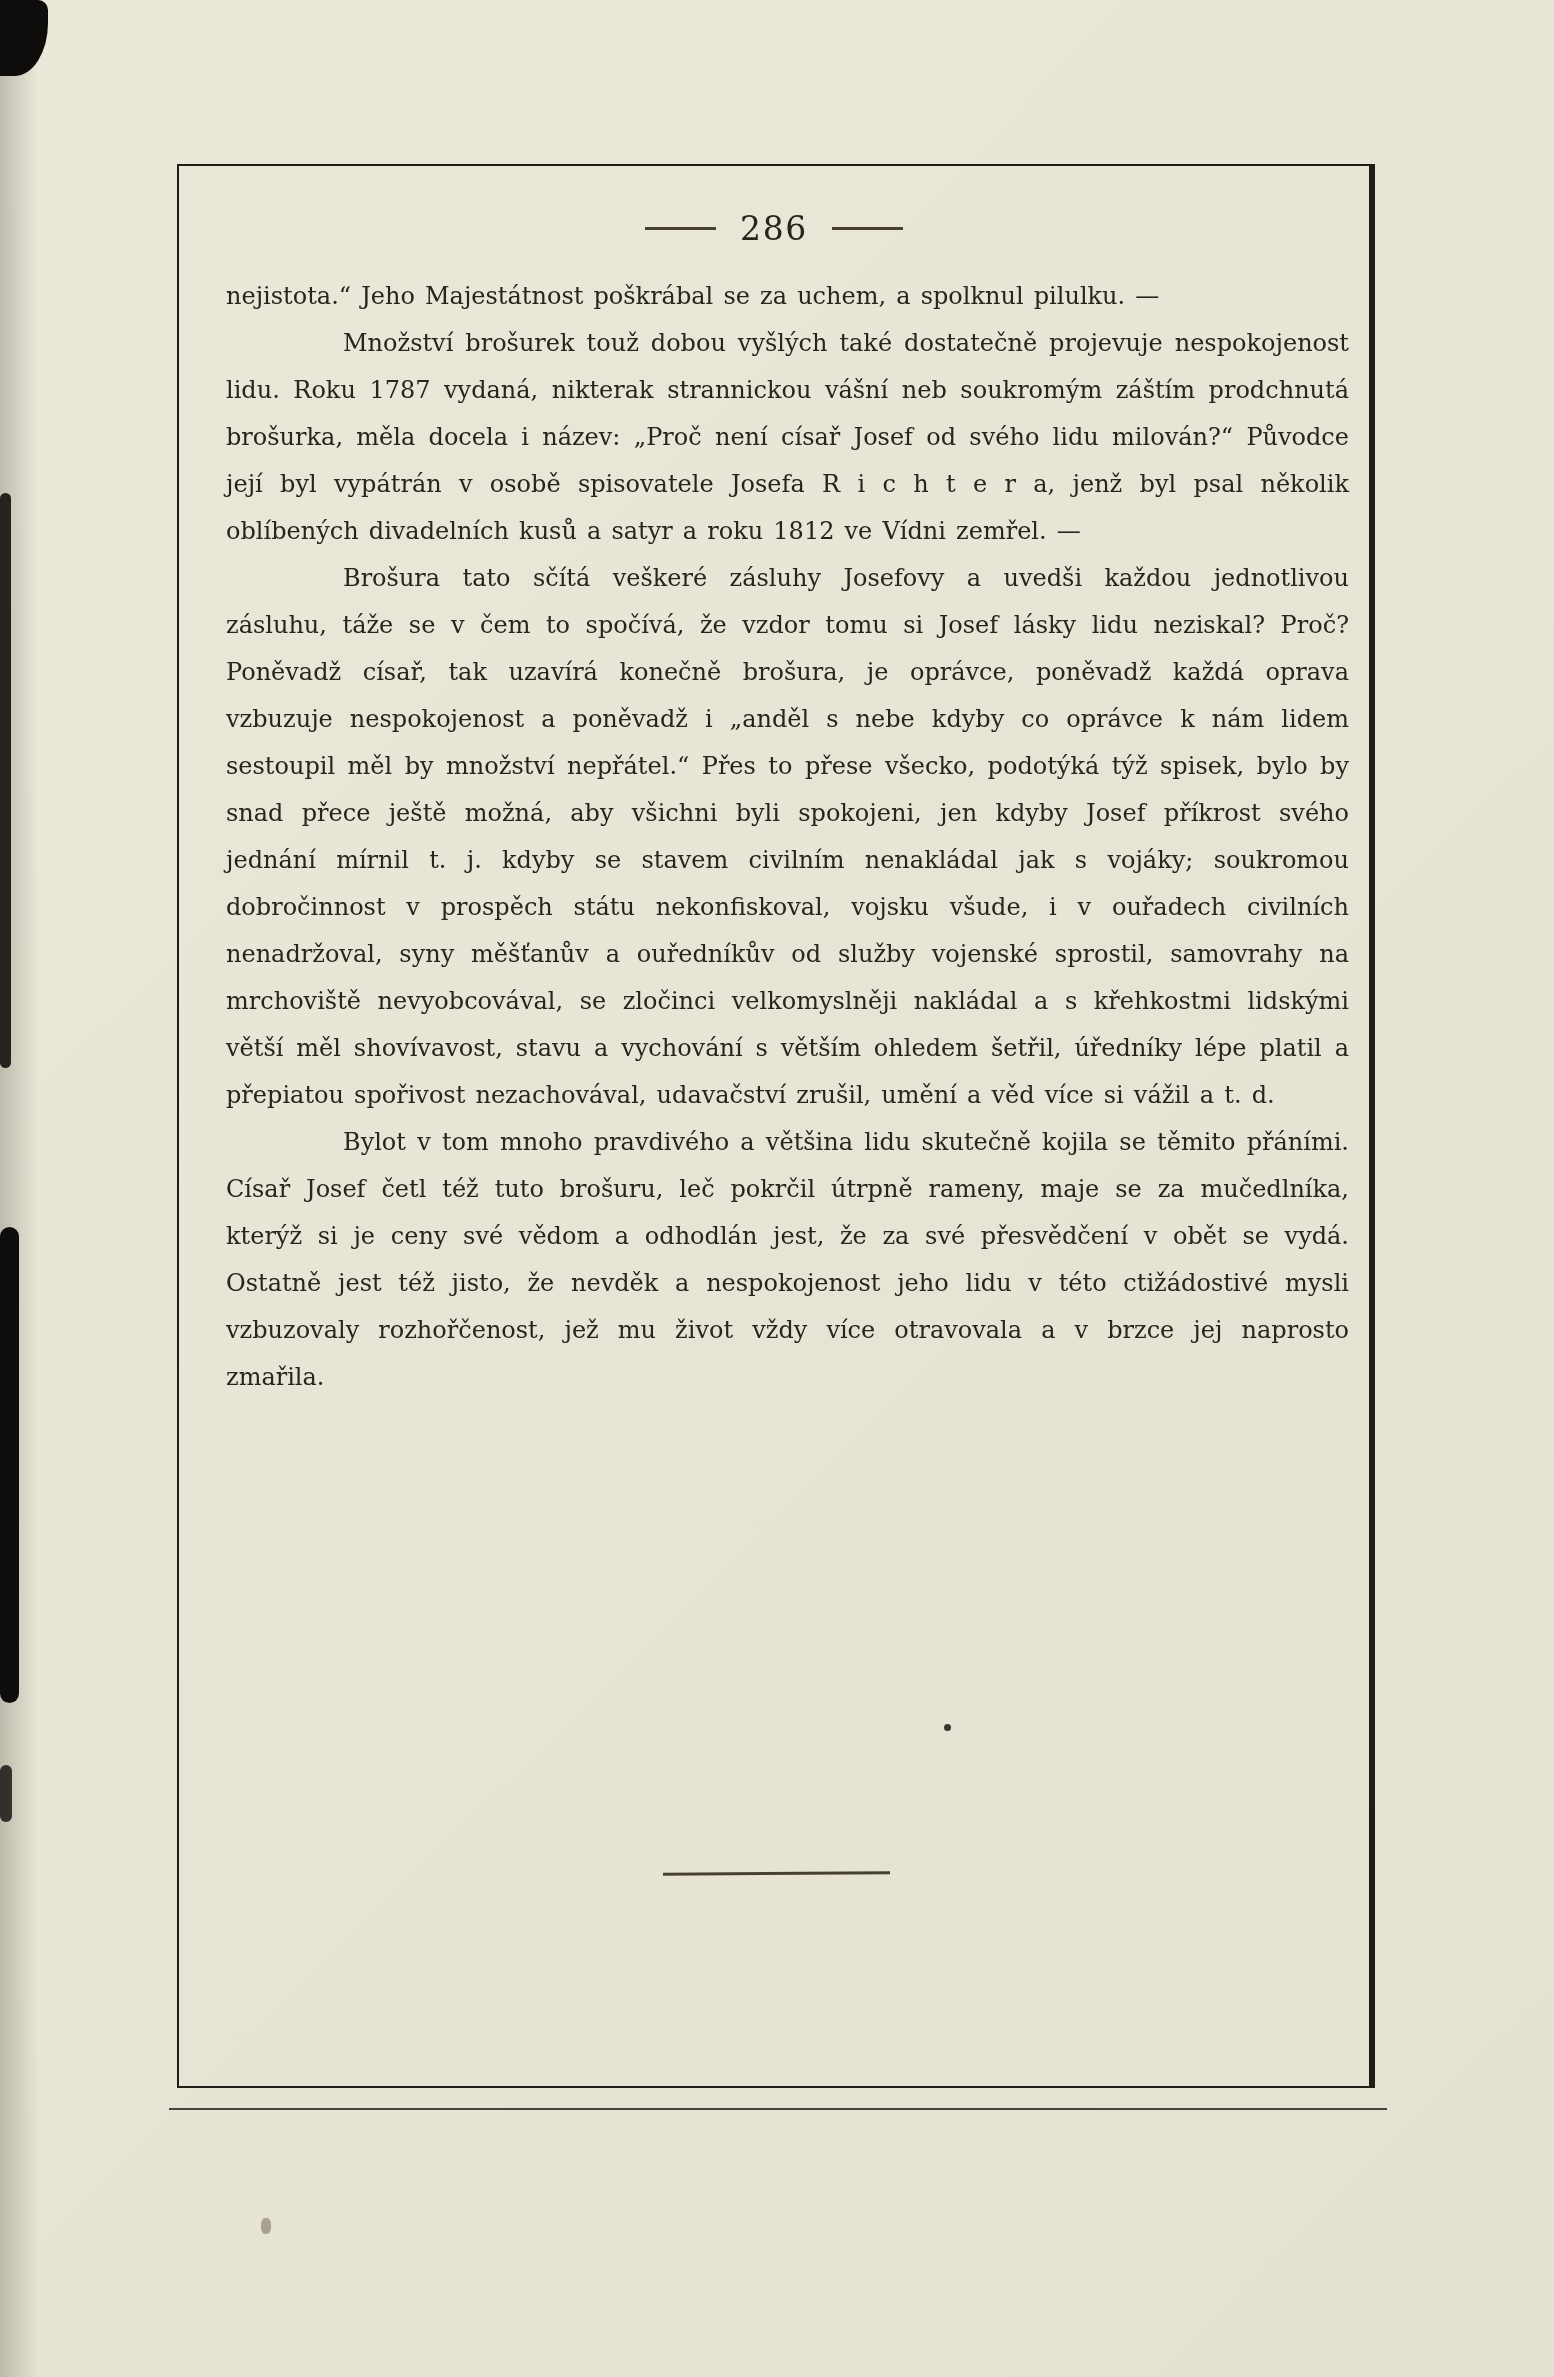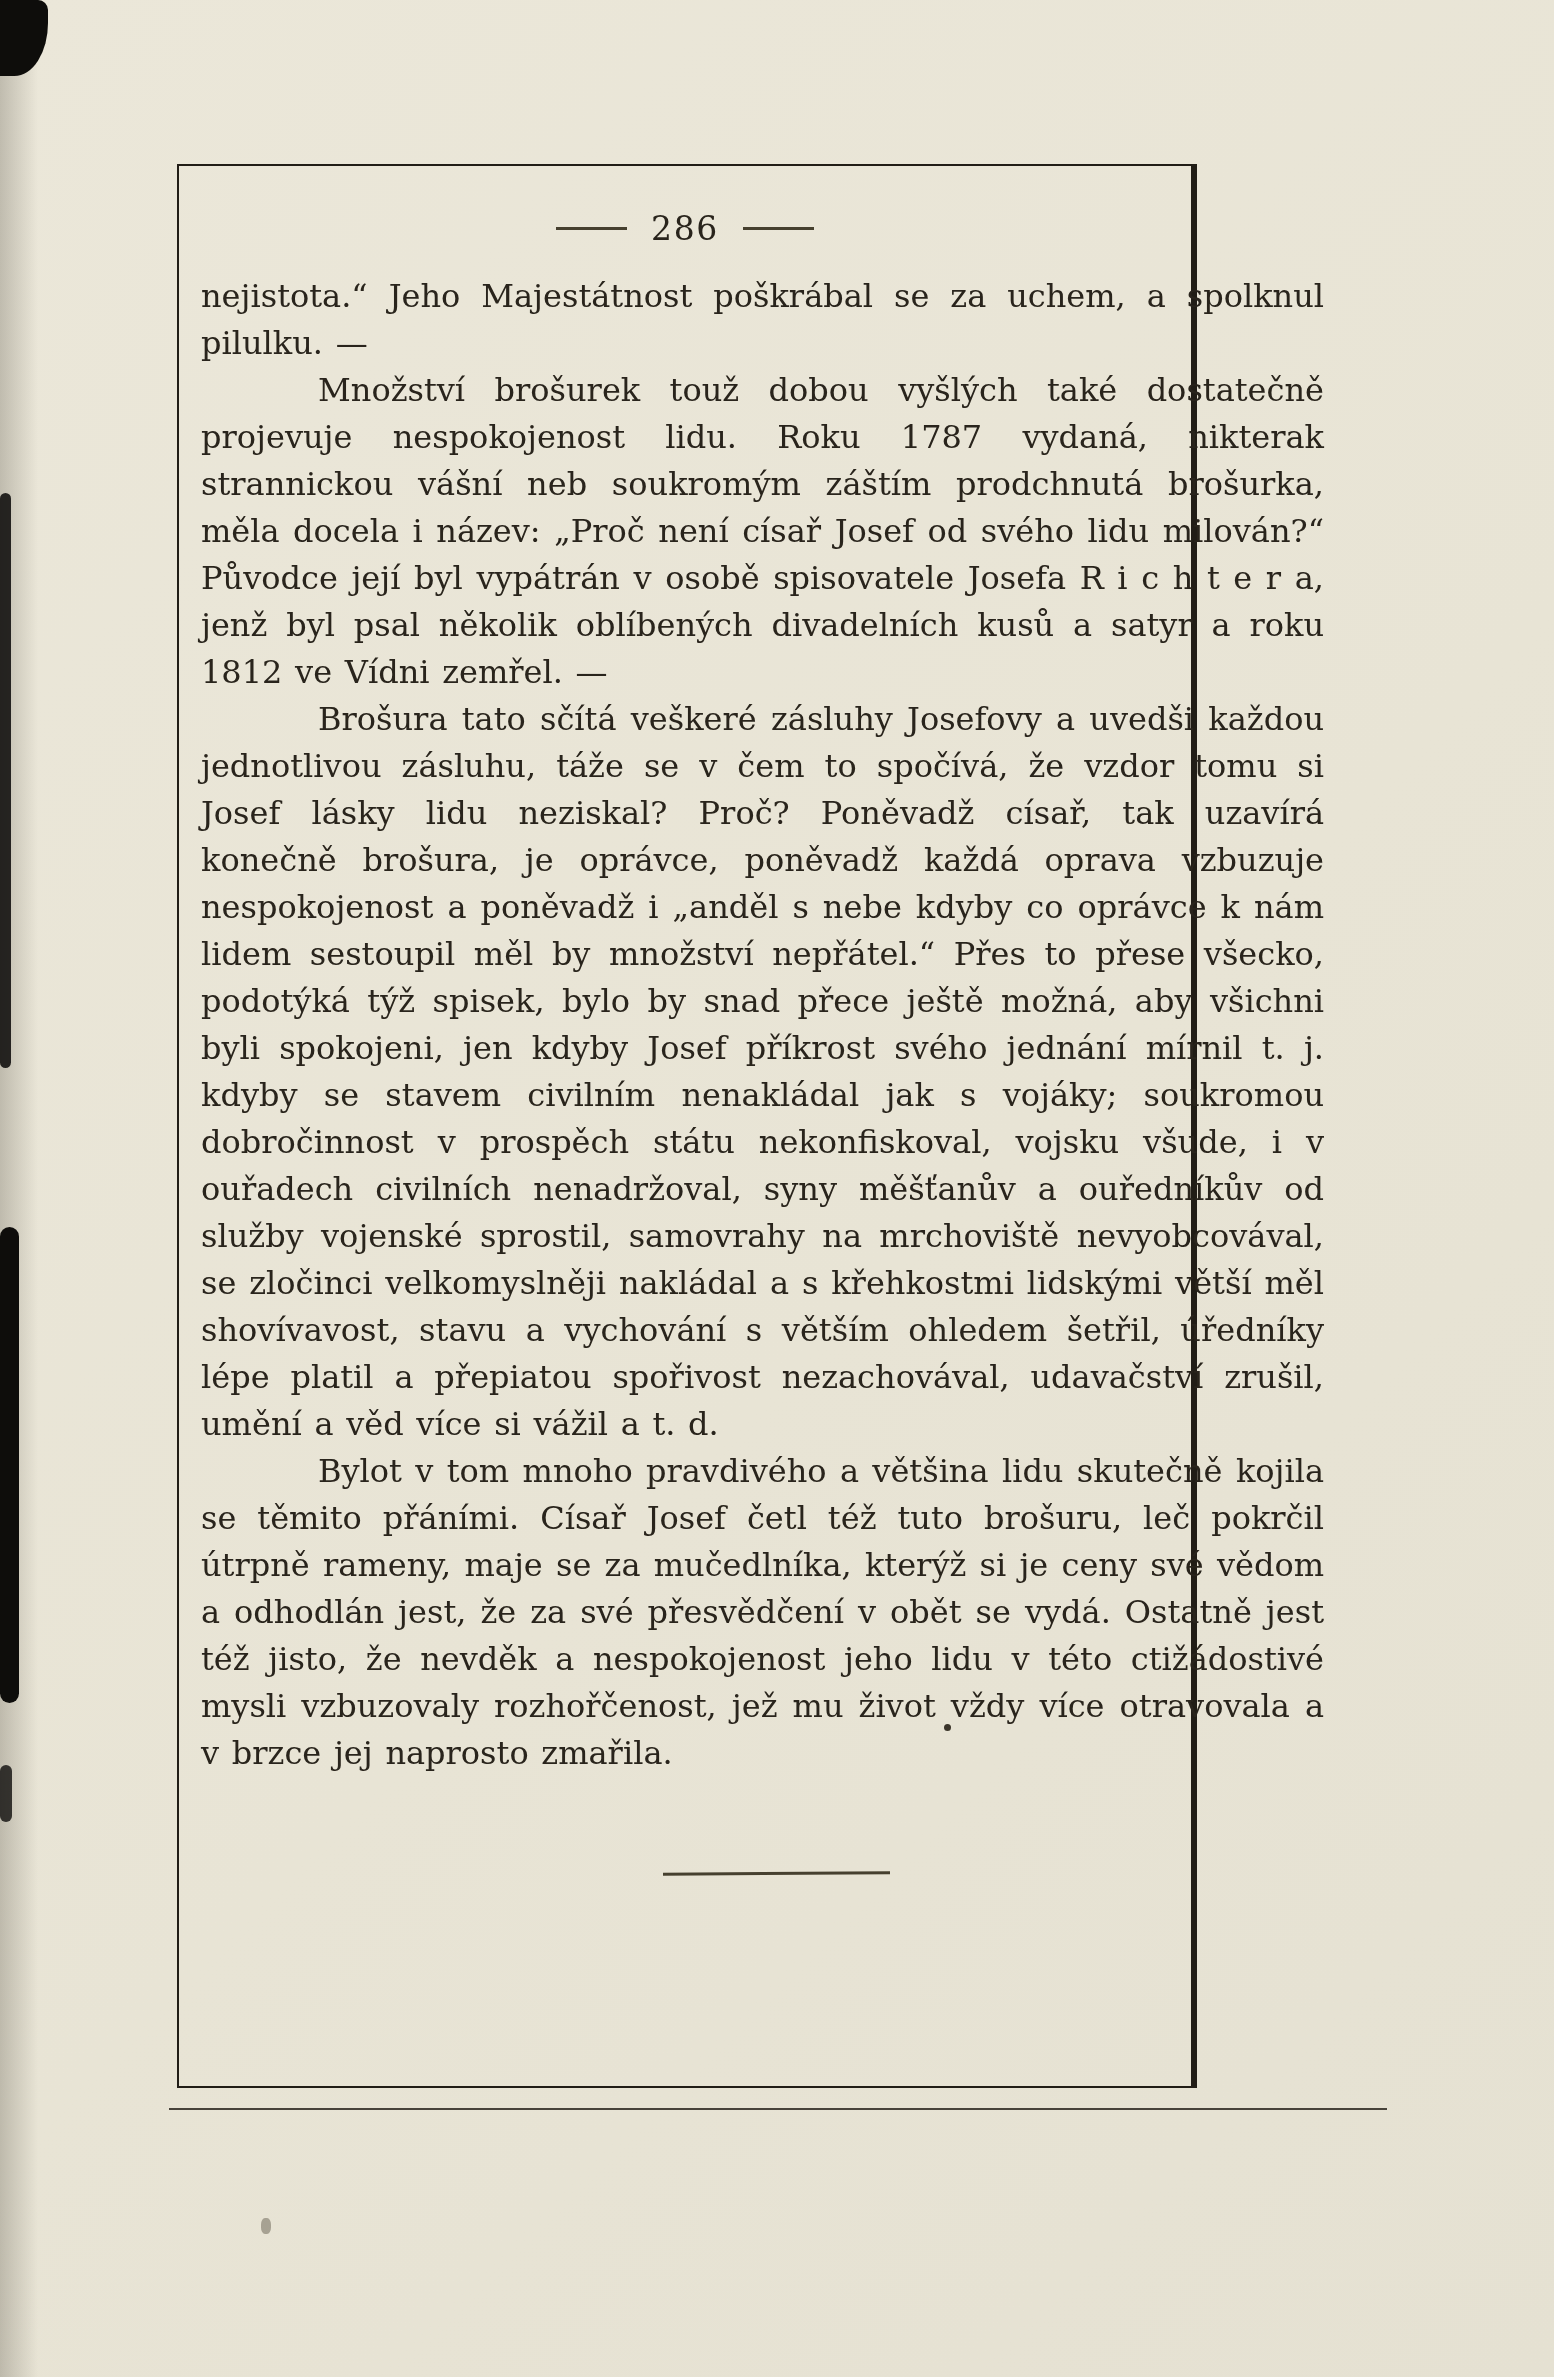--- a/index.html
+++ b/index.html
@@ -19,34 +19,34 @@
   }
   .artifact { position: absolute; background: #0e0d0b; }
   .a1 { left: 0; top: 0; width: 48px; height: 76px; border-radius: 0 9.9px 70% 0; }
   .a2 { left: 0; top: 493px; width: 10.7px; height: 575px; border-radius: 6.6px; opacity: .88; }
   .a3 { left: 0; top: 1227px; width: 19px; height: 476px; border-radius: 9.9px; }
   .a4 { left: 0; top: 1765px; width: 12.3px; height: 57px; border-radius: 6.6px; opacity: .8; }
   .a5 { left: 944px; top: 1724px; width: 7.4px; height: 7.4px; border-radius: 50%; background: #3b352a; }
   .a6 { left: 261px; top: 2218px; width: 9.9px; height: 16.4px; border-radius: 40%; background: rgba(70,62,48,.4); }
   .frame {
     position: absolute; left: 177px; top: 164px;
-    width: 1020px; height: 1924px;
+    width: 1198px; height: 1924px;
     border: 2.5px solid #211d16;
     border-right-width: 6.6px;
     box-sizing: border-box;
   }
   .header {
     position: absolute; top: 43px; left: 0; width: 100%;
     display: flex; align-items: center; justify-content: center; gap: 24.6px;
     font-size: 33px; letter-spacing: 1.6px;
   }
   .dash { display: inline-block; width: 71px; height: 2.5px; background: #46402f; }
   .text-block {
-    position: absolute; top: 107px; left: 22px; width: 1123px;
-    font-size: 32px; line-height: 47px;
+    position: absolute; top: 107px; left: 47px; width: 1123px;
+    font-size: 24px; line-height: 47px;
     text-align: justify; word-spacing: 2.5px;
     hyphens: auto;
   }
   .text-block p { margin: 0; text-indent: 117px; }
   .text-block p.continuation { text-indent: 0; }
   .quoted-title { }
   .closing-rule {
     position: absolute; top: 1706px; left: 484px; width: 227px; height: 2.5px;
     background: #46402f; transform: rotate(-0.4deg);
   }

